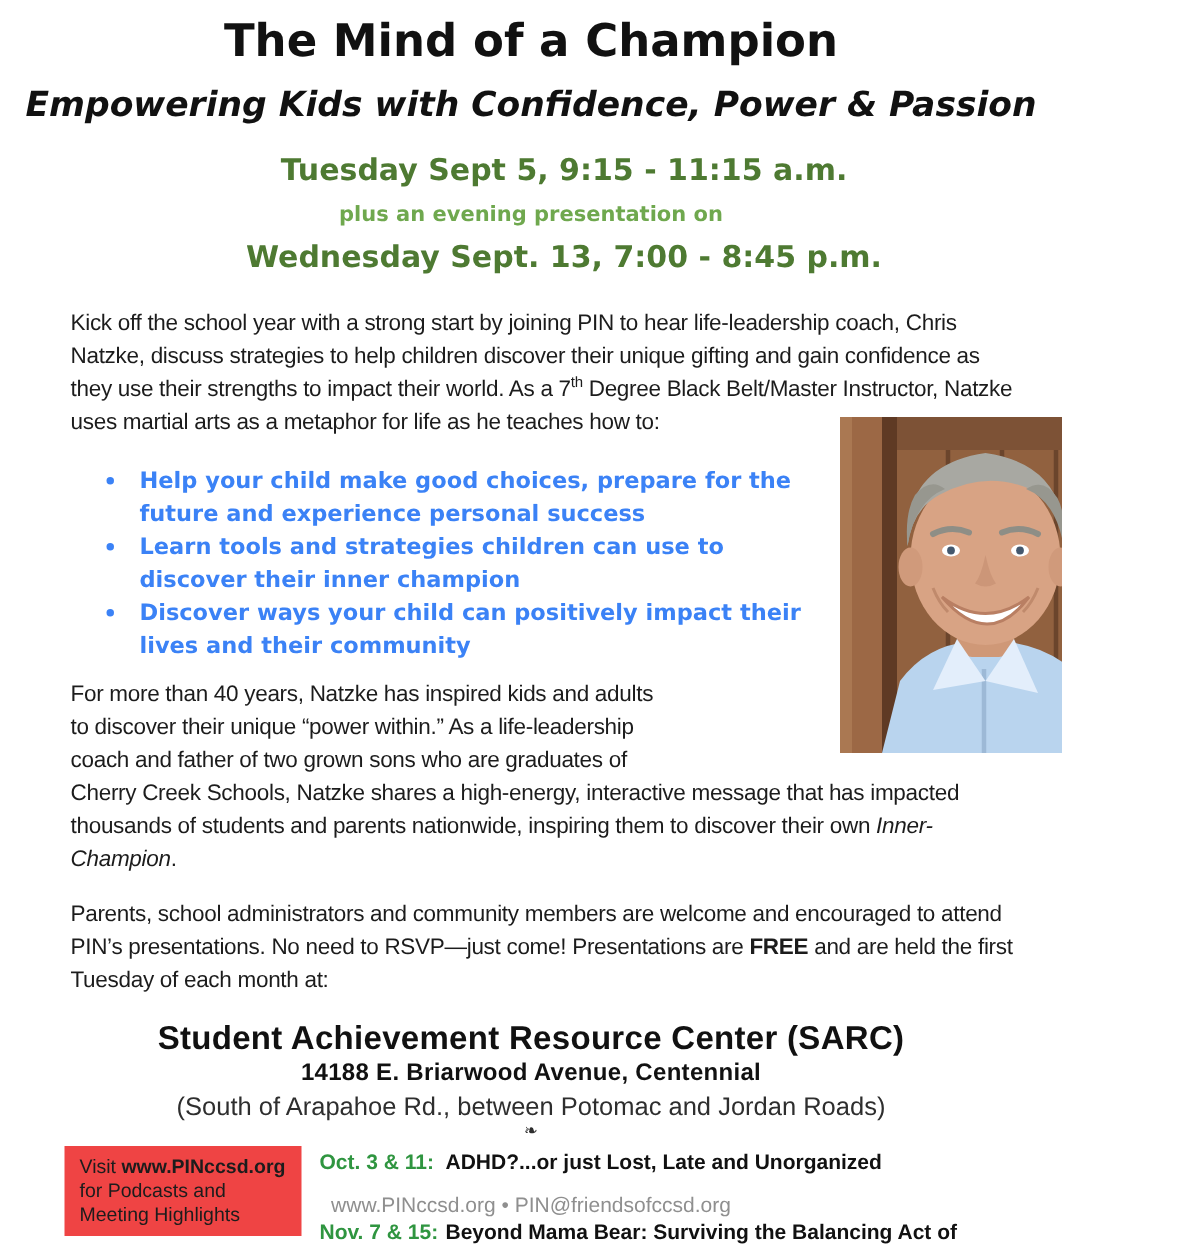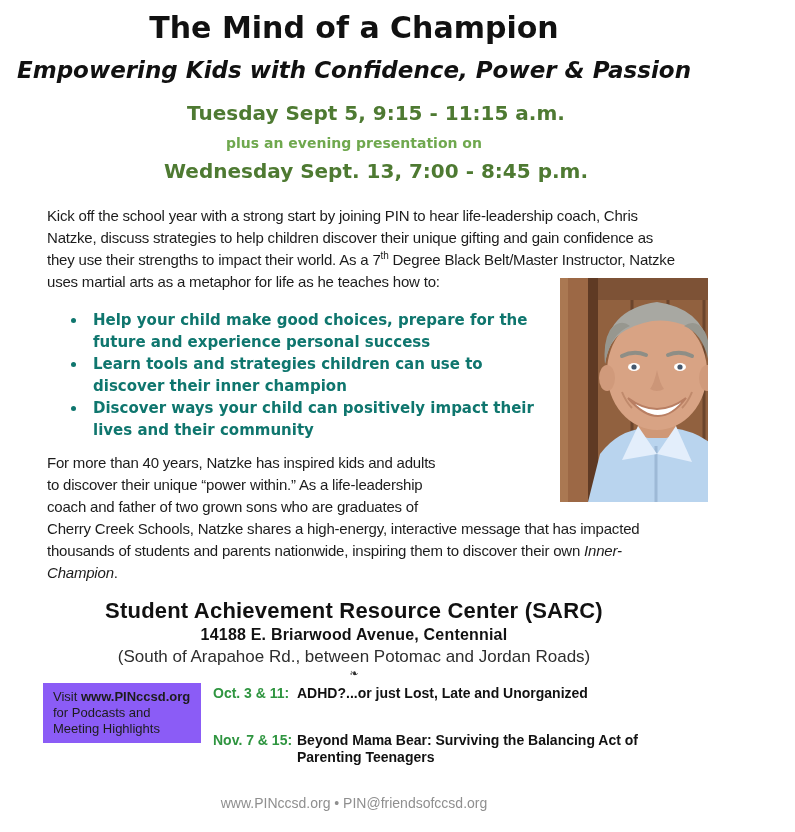--- a/index.html
+++ b/index.html
@@ -53,21 +53,21 @@
     letter-spacing:-0.2px;
     color:#1c1c1c;
   }
   .intro{margin-top:21px;}
   .intro sup{font-size:10px;line-height:0;}
   .bullets{
     margin:16px 0 0 0;
     padding:0 0 0 40px;
     width:470px;
     list-style:disc;
-    color:#0f766e;
+    color:#3b82f6;
     font-family:"DejaVu Sans",sans-serif;
     font-weight:bold;
     font-size:15px;line-height:22px;
   }
   .bullets li{padding-left:6px;margin:0;}
   .bio{margin-top:11px;}
   .photo-spacer{float:right;width:235px;height:58px;}
   .bio .em{font-style:italic;}
   .invite{margin-top:4px;}
   .invite b{font-weight:bold;}
@@ -101,21 +101,21 @@
   }
   
   .promo-row{
     display:flex;
     align-items:flex-start;
     margin:4px 25px 0 43px;
   }
   .promo-box{
     flex:0 0 auto;
     width:138px;
-    background:#8b5cf6;
+    background:#ef4444;
     padding:6px 10px;
     font-size:13px;line-height:16px;
     color:#1c1c1c;
   }
   .promo-box b{font-weight:bold;}
   .schedule{margin-left:12px;padding-top:2px;}
   .schedule-row{
     display:flex;
     font-weight:bold;
     font-size:14px;line-height:17px;
@@ -157,20 +157,21 @@
     <p class="para intro"><span>Kick off the school year with a strong start by joining PIN to hear life-leadership coach, Chris Natzke, discuss strategies to help children discover their unique gifting and gain confidence as they use their strengths to impact their world. As a 7</span><sup>th</sup><span> Degree Black Belt/Master Instructor, Natzke uses martial arts as a metaphor for life as he teaches how to:</span></p>
 
     <ul class="bullets">
       <li>Help your child make good choices, prepare for the future and experience personal success</li>
       <li>Learn tools and strategies children can use to discover their inner champion</li>
       <li>Discover ways your child can positively impact their lives and their community</li>
     </ul>
 
     <p class="para bio"><span class="photo-spacer"></span><span>For more than 40 years, Natzke has inspired kids and adults to discover their unique “power within.” As a life-leadership coach and father of two grown sons who are graduates of Cherry Creek Schools, Natzke shares a high-energy, interactive message that has impacted thousands of students and parents nationwide, inspiring them to discover their own </span><span class="em">Inner-Champion</span><span>.</span></p>
 
+    <p class="para invite"><span>Parents, school administrators and community members are welcome and encouraged to attend PIN’s presentations.  No need to RSVP—just come!  Presentations are </span><b>FREE</b><span> and are held the first Tuesday of each month at:</span></p>
   </div>
 
   <div class="venue-name">Student Achievement Resource Center (SARC)</div>
   <div class="venue-address">14188 E. Briarwood Avenue, Centennial</div>
   <div class="venue-directions">(South of Arapahoe Rd., between Potomac and Jordan Roads)</div>
   <div class="ornament">❧</div>
 
   <div class="promo-row">
     <div class="promo-box"><span>Visit </span><b>www.PINccsd.org</b><span> for Podcasts and Meeting Highlights</span></div>
     <div class="schedule">

